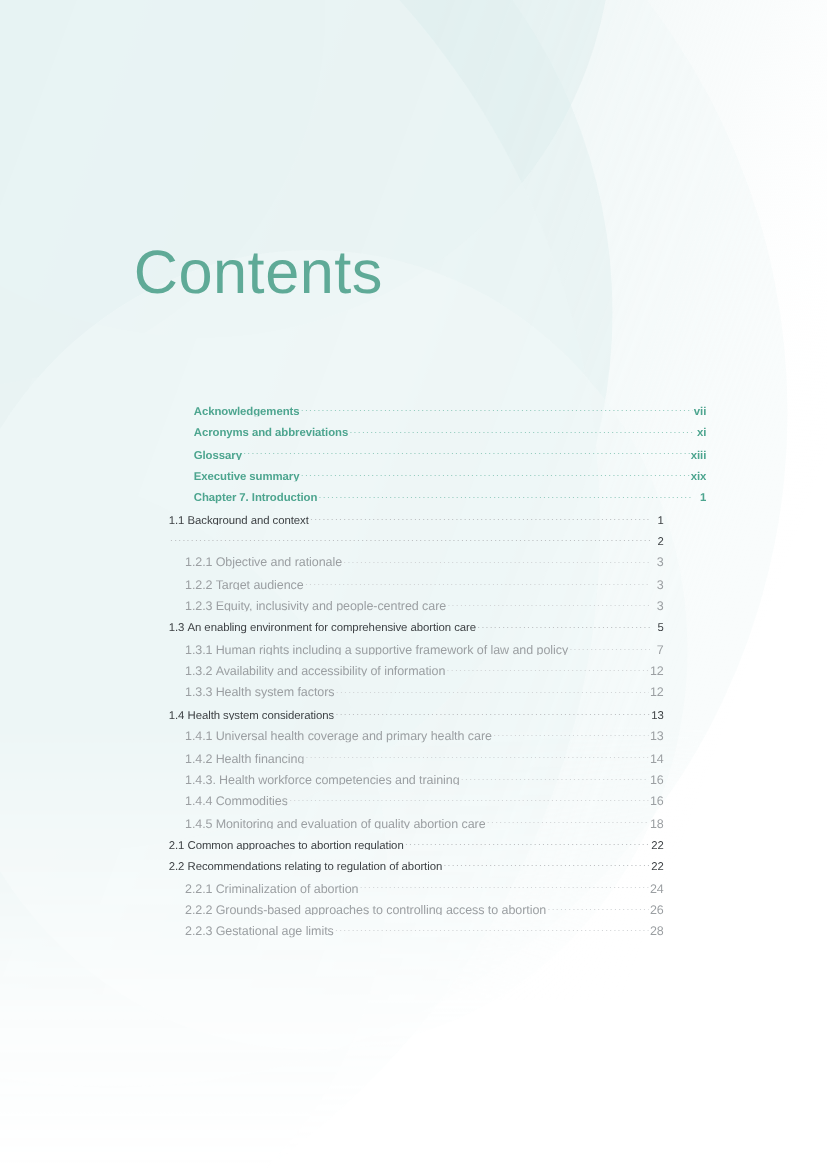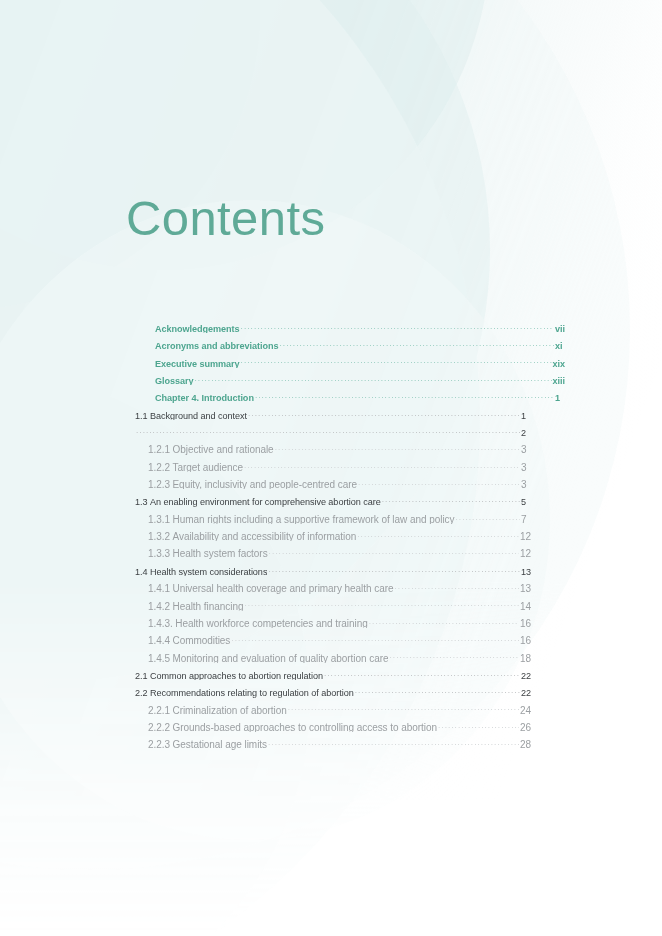--- a/index.html
+++ b/index.html
@@ -30,21 +30,21 @@
     position: absolute;
     left: 0; top: 0;
     width: 662px;
     height: 936px;
     pointer-events: none;
   }
 
   
   #page-title {
     position: absolute;
-    left: 126px;
+    left: 107px;
     top: 194px;
     font-size: 49px;
     font-weight: 300;
     letter-spacing: 0.4px;
     color: #5faa97;
     line-height: 1;
     white-space: nowrap;
   }
 
   
@@ -85,21 +85,21 @@
     font-size: 8.2px;
     line-height: 1;
     position: absolute;
     bottom: 1px;
     left: 0;
     white-space: nowrap;
   }
 
   .toc-page {
     flex: 0 0 auto;
-    text-align: left;
+    text-align: right;
     min-width: 10px;
   }
 
   
   .lvl1 { padding-left: 0px; margin-left: 34px; }
   .lvl1 .toc-label,
   .lvl1 .toc-page {
     color: #4da58f;
     font-weight: bold;
     font-size: 9.1px;
@@ -182,31 +182,31 @@
         <span class="toc-label"><span>Acknowledgements</span></span>
         <span class="toc-leader"></span>
         <span class="toc-page">vii</span>
       </div>
       <div class="toc-row lvl1">
         <span class="toc-label"><span>Acronyms and abbreviations</span></span>
         <span class="toc-leader"></span>
         <span class="toc-page">xi</span>
       </div>
       <div class="toc-row lvl1">
+        <span class="toc-label"><span>Glossary</span></span>
+        <span class="toc-leader"></span>
+        <span class="toc-page">xiii</span>
+      </div>
+      <div class="toc-row lvl1">
         <span class="toc-label"><span>Executive summary</span></span>
         <span class="toc-leader"></span>
         <span class="toc-page">xix</span>
       </div>
       <div class="toc-row lvl1">
-        <span class="toc-label"><span>Glossary</span></span>
-        <span class="toc-leader"></span>
-        <span class="toc-page">xiii</span>
-      </div>
-      <div class="toc-row lvl1">
-        <span class="toc-label"><span>Chapter 4. Introduction</span></span>
+        <span class="toc-label"><span>Chapter 7. Introduction</span></span>
         <span class="toc-leader"></span>
         <span class="toc-page">1</span>
       </div>
       <div class="toc-row lvl2">
         <span class="toc-label"><span class="num">1.1</span><span>Background and context</span></span>
         <span class="toc-leader"></span>
         <span class="toc-page">1</span>
       </div>
       <div class="toc-row lvl2">
         <span class="toc-leader"></span>

